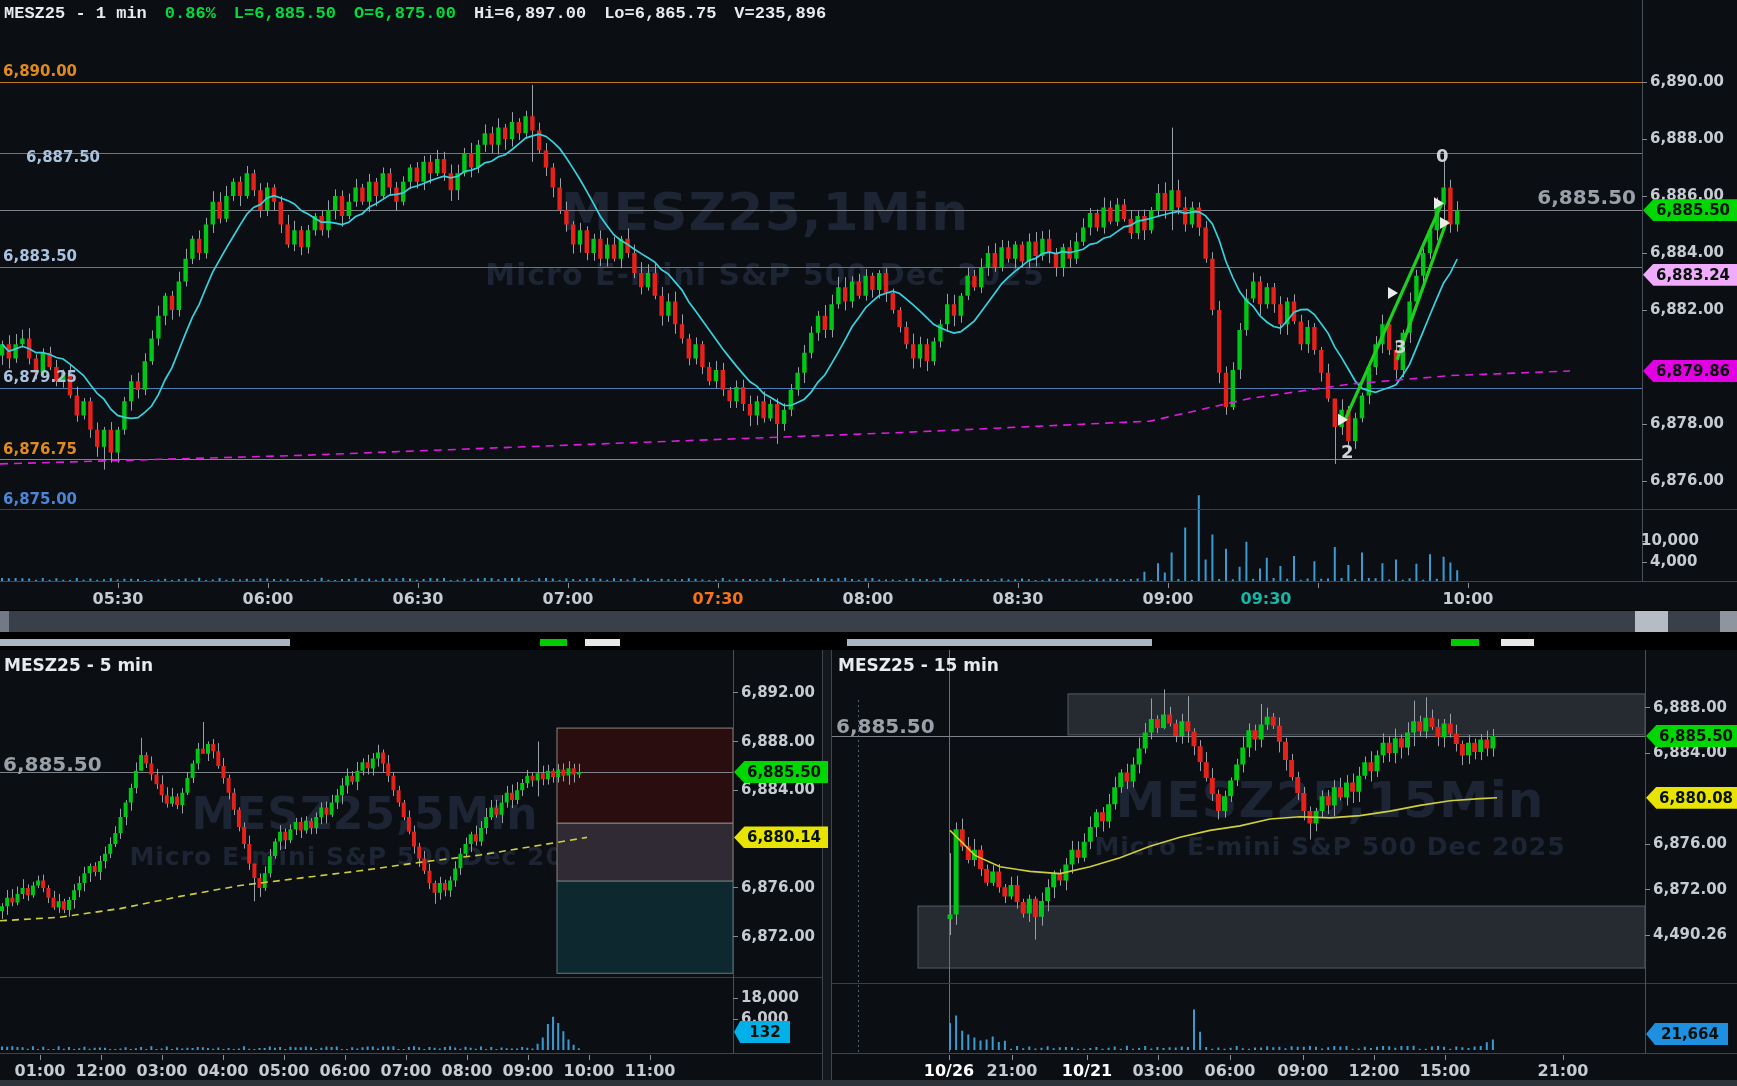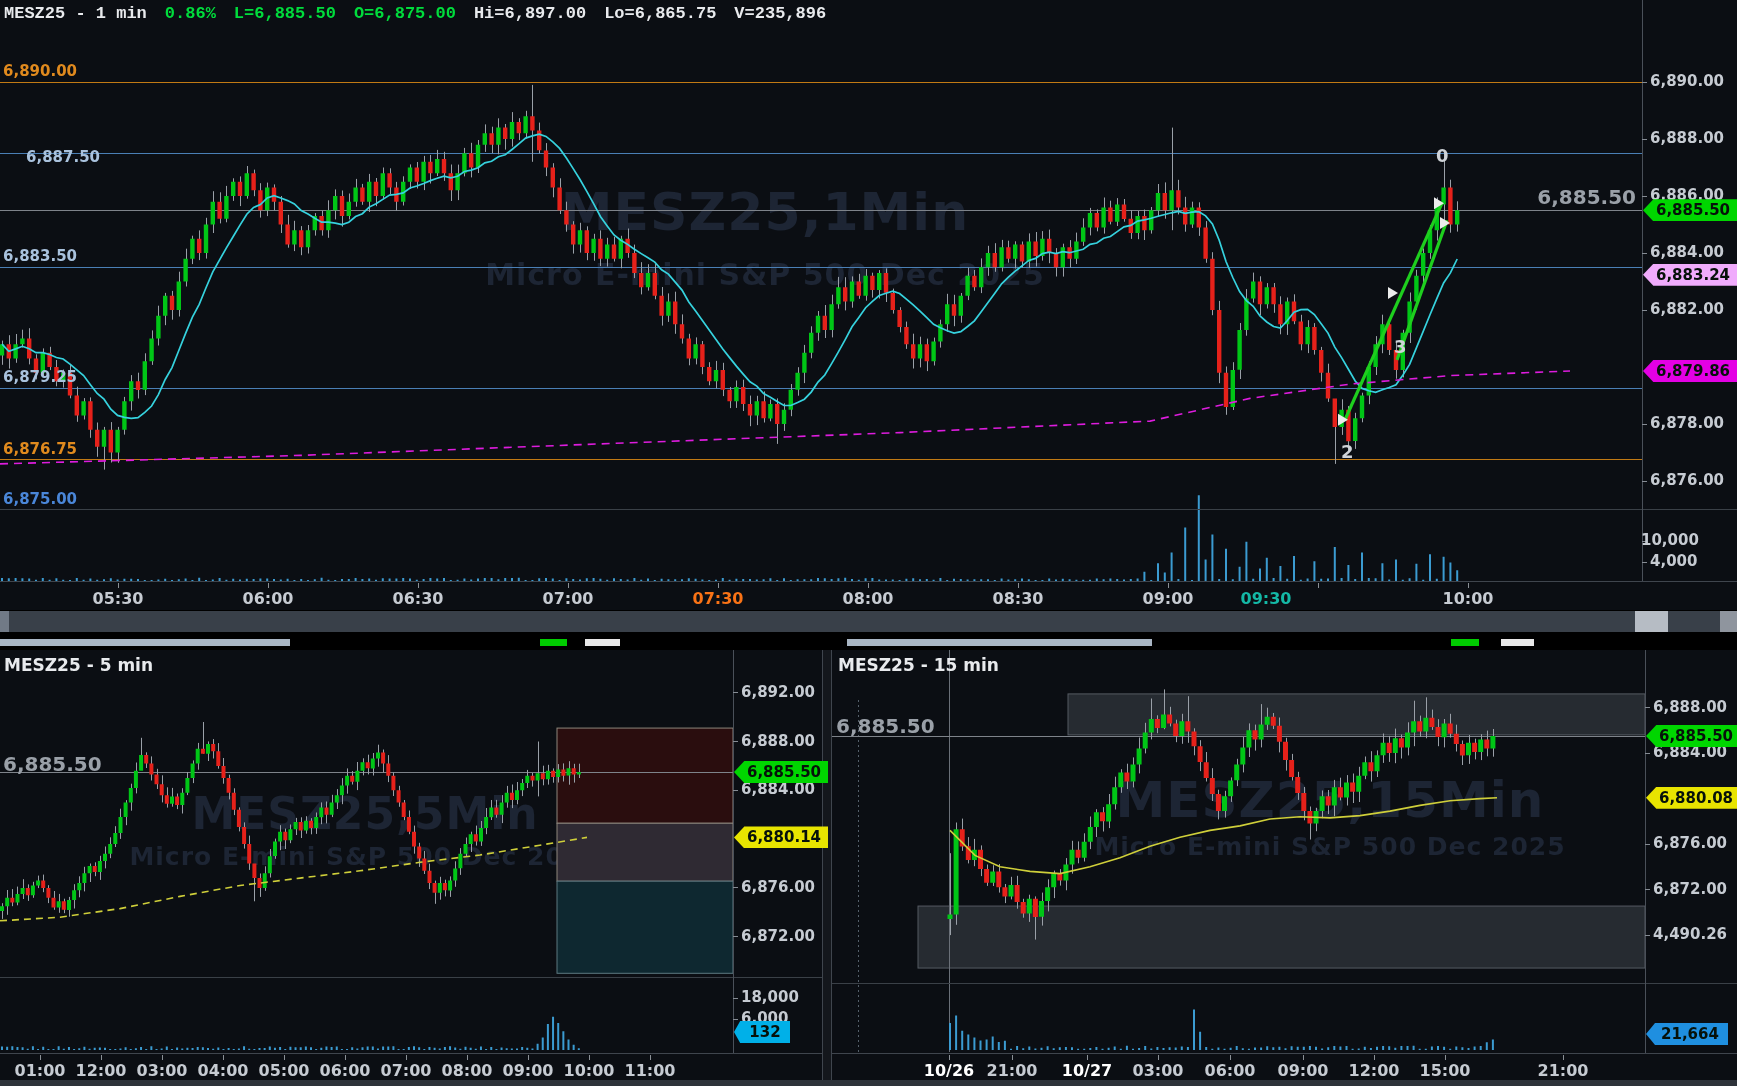--- a/index.html
+++ b/index.html
@@ -233,20 +233,20 @@
     <div class="axis-tick" style="left: 1653px; top: 834.062px;">6,876.00</div>
     <div class="tick-dash" style="left: 1645px; top: 889.062px;"></div>
     <div class="axis-tick" style="left: 1653px; top: 879.562px;">6,872.00</div>
     <div class="tick-dash" style="left: 1645px; top: 934.562px;"></div>
     <div class="axis-tick" style="left: 1653px; top: 925.062px;">4,490.26</div>
     <div class="badge" style="left: 1646px; top: 725px; width: 88px; background: rgb(0, 214, 0);">6,885.50</div>
     <div class="badge" style="left: 1646px; top: 786.653px; width: 88px; background: rgb(232, 228, 0);">6,880.08</div>
     <div class="badge" style="left: 1646px; top: 1023px; width: 76px; background: rgb(31, 143, 224);">21,664</div>
     <div class="time-label" style="left: 949px; top: 1061px; color: rgb(255, 255, 255);">10/26</div>
     <div class="time-label" style="left: 1012px; top: 1061px; color: rgb(198, 203, 210);">21:00</div>
-    <div class="time-label" style="left: 1087px; top: 1061px; color: rgb(255, 255, 255);">10/27</div>
+    <div class="time-label" style="left: 1087px; top: 1061px; color: rgb(255, 255, 255);">10/21</div>
     <div class="time-label" style="left: 1158px; top: 1061px; color: rgb(198, 203, 210);">03:00</div>
     <div class="time-label" style="left: 1230px; top: 1061px; color: rgb(198, 203, 210);">06:00</div>
     <div class="time-label" style="left: 1303px; top: 1061px; color: rgb(198, 203, 210);">09:00</div>
     <div class="time-label" style="left: 1374px; top: 1061px; color: rgb(198, 203, 210);">12:00</div>
     <div class="time-label" style="left: 1445px; top: 1061px; color: rgb(198, 203, 210);">15:00</div>
     <div class="time-label" style="left: 1563px; top: 1061px; color: rgb(198, 203, 210);">21:00</div>
   </div>
 
 </body></html>

